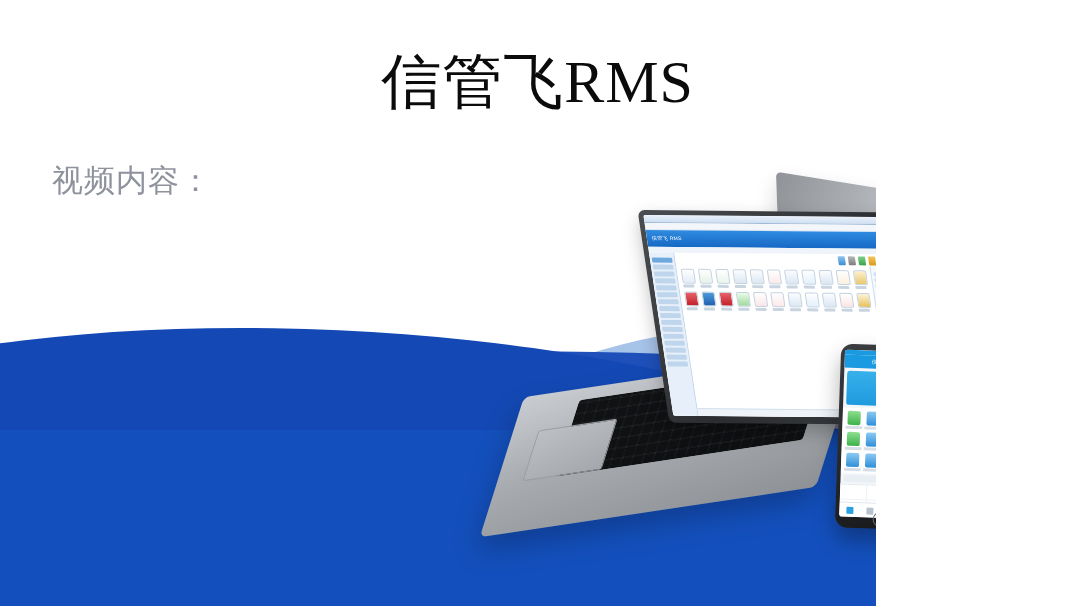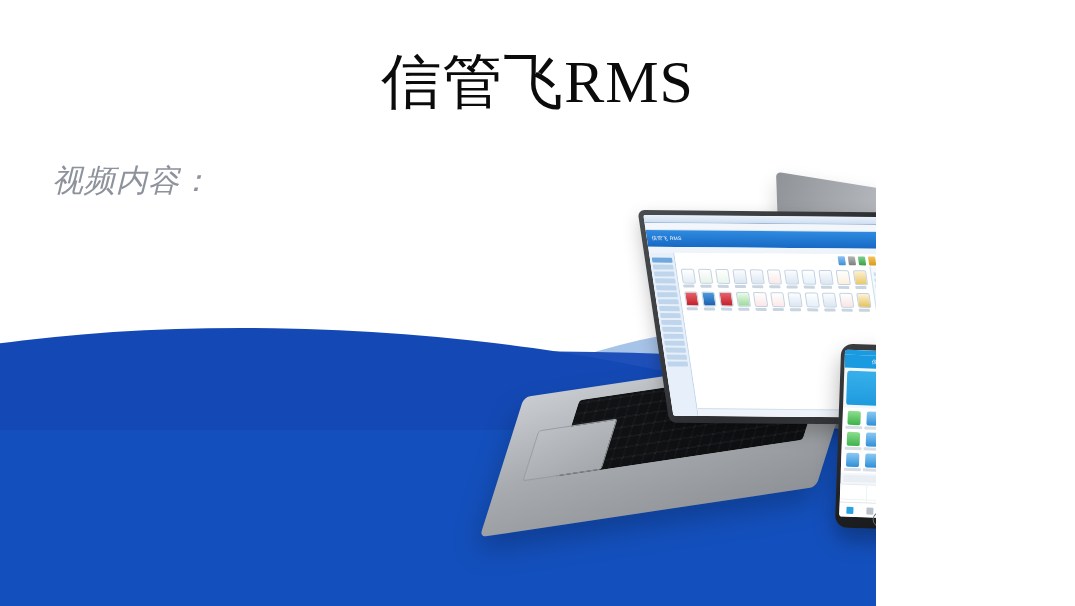--- a/index.html
+++ b/index.html
@@ -50,21 +50,21 @@
   
   .title{
     position:absolute;left:0;top:46px;width:1075px;text-align:center;
     font-family:"Liberation Serif","DejaVu Serif",serif;
     font-size:60px;line-height:72px;color:#0b0b0b;letter-spacing:1px;
     white-space:nowrap;
   }
   .subtitle-1{
     position:absolute;left:52px;top:162px;
     font-family:"Liberation Serif","DejaVu Serif",serif;
-    font-style:italic;font-size:31px;line-height:38px;color:#8d929c;letter-spacing:1px;
+    font-size:31px;line-height:38px;color:#8d929c;letter-spacing:1px;
     white-space:nowrap;
   }
   .subtitle-2{
     position:absolute;left:110px;top:207px;
     font-family:"Liberation Serif","DejaVu Serif",serif;
     font-style:italic;font-size:31px;line-height:38px;color:#8d929c;letter-spacing:1px;
     white-space:nowrap;
   }
 
   

